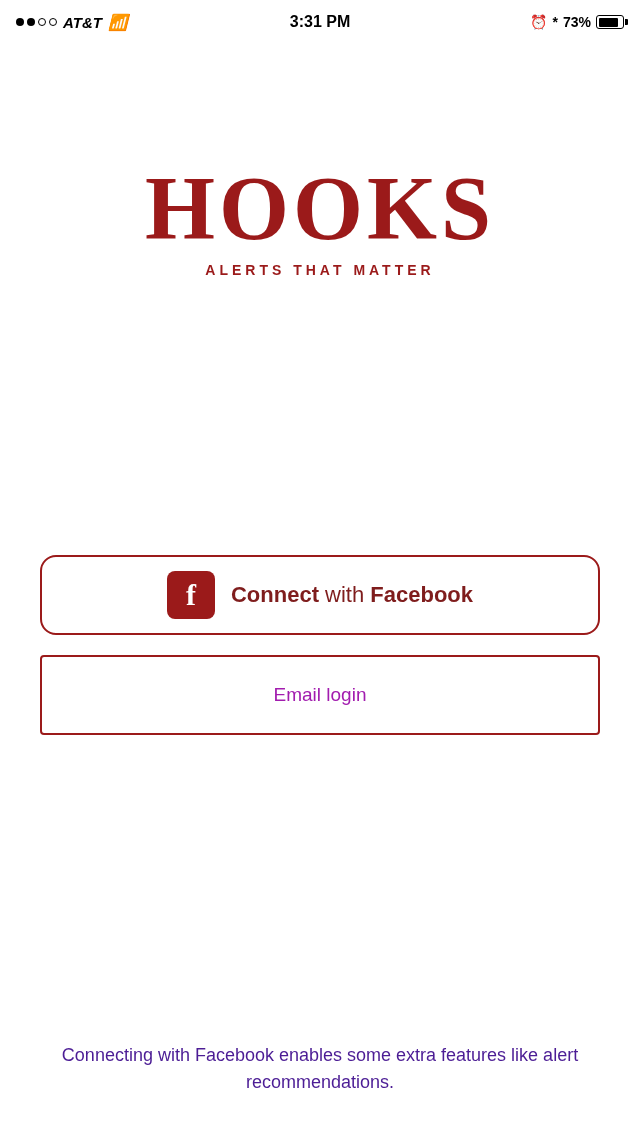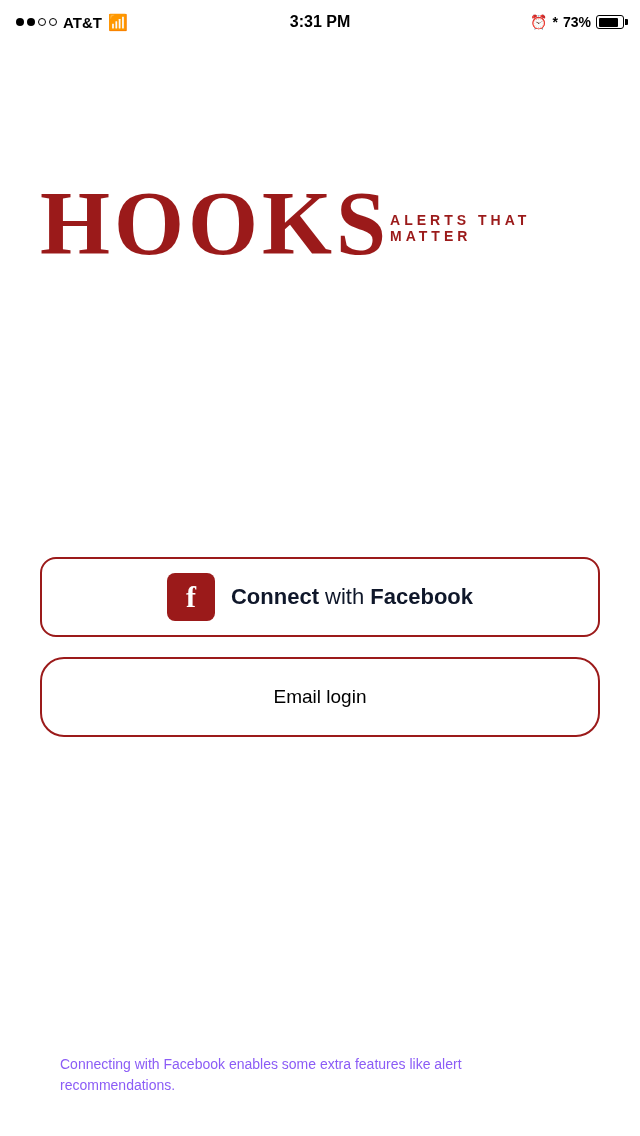--- a/index.html
+++ b/index.html
@@ -30,20 +30,21 @@
       flex-shrink: 0;
     }
 
     .status-left {
       display: flex;
       align-items: center;
       gap: 6px;
       font-size: 15px;
       font-weight: 600;
       color: #000;
+      font-style: italic;
     }
 
     .signal-dots {
       display: flex;
       gap: 3px;
       align-items: center;
     }
 
     .dot {
       width: 8px;
@@ -126,23 +127,23 @@
       display: flex;
       flex-direction: column;
       align-items: center;
       justify-content: space-between;
       padding: 60px 40px 40px;
     }
 
     
     .logo-section {
       display: flex;
-      flex-direction: row;
-      align-items: center;
-      margin-top: 75px;
+      flex-direction: column;
+      align-items: center;
+      margin-top: 60px;
     }
 
     .logo-text {
       font-size: 90px;
       font-weight: 900;
       color: #9b1a1a;
       letter-spacing: 4px;
       line-height: 1;
       font-family: 'Georgia', serif;
       text-transform: uppercase;
@@ -190,55 +191,55 @@
       align-items: center;
       justify-content: center;
       color: white;
       font-size: 30px;
       font-weight: 900;
       font-family: Georgia, serif;
     }
 
     .btn-facebook-text {
       font-size: 22px;
-      color: #0f172a;
+      color: #7f1d1d;
     }
 
     .btn-facebook-text .bold {
       font-weight: 700;
     }
 
     .btn-row {
       display: flex;
       gap: 20px;
       width: 100%;
     }
 
     .btn-secondary {
       flex: 1;
       height: 80px;
       border: 2.5px solid #9b1a1a;
-      border-radius: 24px;
+      border-radius: 4px;
       background: #ffffff;
       display: flex;
       align-items: center;
       justify-content: center;
       cursor: pointer;
-      color: #000000;
+      color: #a21caf;
       font-size: 19px;
       font-weight: 500;
       text-align: center;
       padding: 0 10px;
     }
 
     
     .footer-text {
-      text-align: left;
-      font-size: 14px;
-      color: #8b5cf6;
+      text-align: center;
+      font-size: 18px;
+      color: #4c1d95;
       line-height: 1.5;
       padding: 0 20px;
       margin-top: 10px;
     }
   </style>
 </head>
 <body>
 
 <div class="status-bar">
   <div class="status-left">

